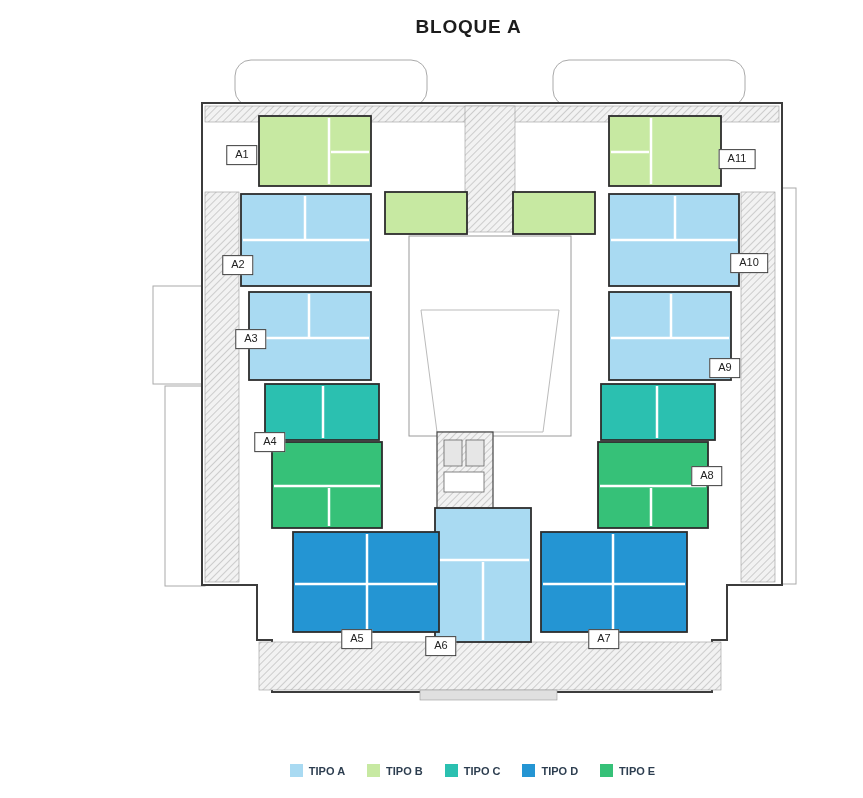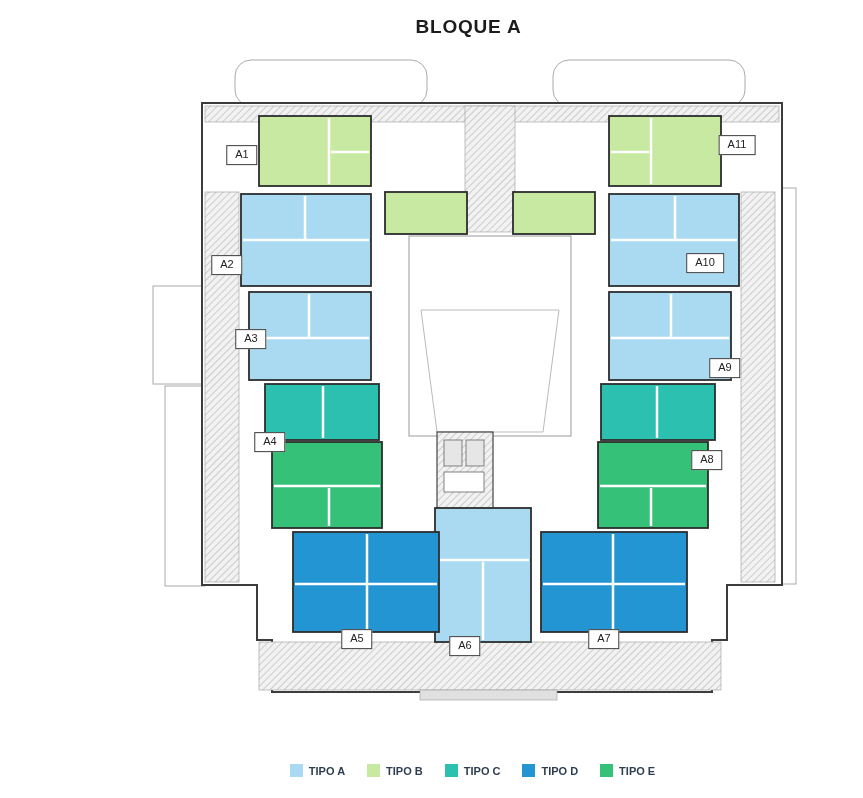--- a/index.html
+++ b/index.html
@@ -128,30 +128,30 @@
       <line x1="258" y1="584" x2="400" y2="584" stroke="#ffffff" stroke-width="2.5"></line>
     </g>
     <g>
       <rect x="504" y="532" width="146" height="100" stroke="#2d2d2d" stroke-width="1.8" fill="#2495d3"></rect>
       <line x1="576" y1="534" x2="576" y2="630" stroke="#ffffff" stroke-width="2.5"></line>
       <line x1="506" y1="584" x2="648" y2="584" stroke="#ffffff" stroke-width="2.5"></line>
     </g>
   </svg>
 
   <div class="unit-label" style="left:205px; top:155px">A1</div>
-  <div class="unit-label" style="left:190px; top:265px">A2</div>
+  <div class="unit-label" style="left:201px; top:265px">A2</div>
   <div class="unit-label" style="left:214px; top:339px">A3</div>
   <div class="unit-label" style="left:233px; top:442px">A4</div>
   <div class="unit-label" style="left:320px; top:639px">A5</div>
-  <div class="unit-label" style="left:428px; top:646px">A6</div>
+  <div class="unit-label" style="left:404px; top:646px">A6</div>
   <div class="unit-label" style="left:567px; top:639px">A7</div>
-  <div class="unit-label" style="left:670px; top:460px">A8</div>
+  <div class="unit-label" style="left:670px; top:476px">A8</div>
   <div class="unit-label" style="left:688px; top:368px">A9</div>
-  <div class="unit-label" style="left:668px; top:263px">A10</div>
-  <div class="unit-label" style="left:700px; top:145px">A11</div>
+  <div class="unit-label" style="left:712px; top:263px">A10</div>
+  <div class="unit-label" style="left:700px; top:159px">A11</div>
 
   <div class="legend">
     <div class="legend-item">
       <span class="swatch" style="background-color: rgb(169, 218, 242);"></span>
       <span class="legend-label">TIPO A</span>
     </div>
     <div class="legend-item">
       <span class="swatch" style="background-color: rgb(199, 233, 162);"></span>
       <span class="legend-label">TIPO B</span>
     </div>

